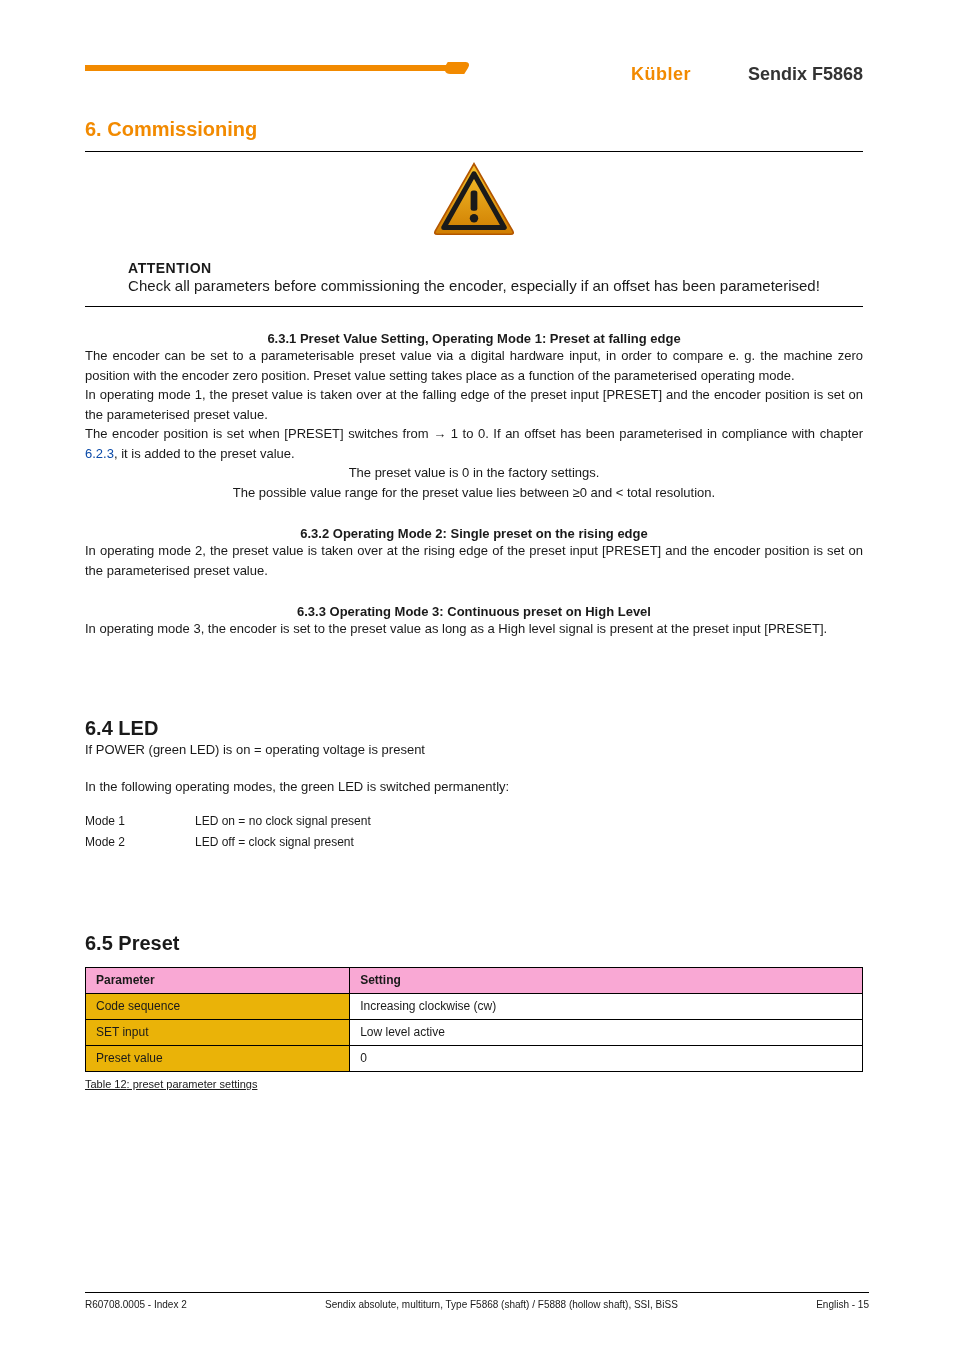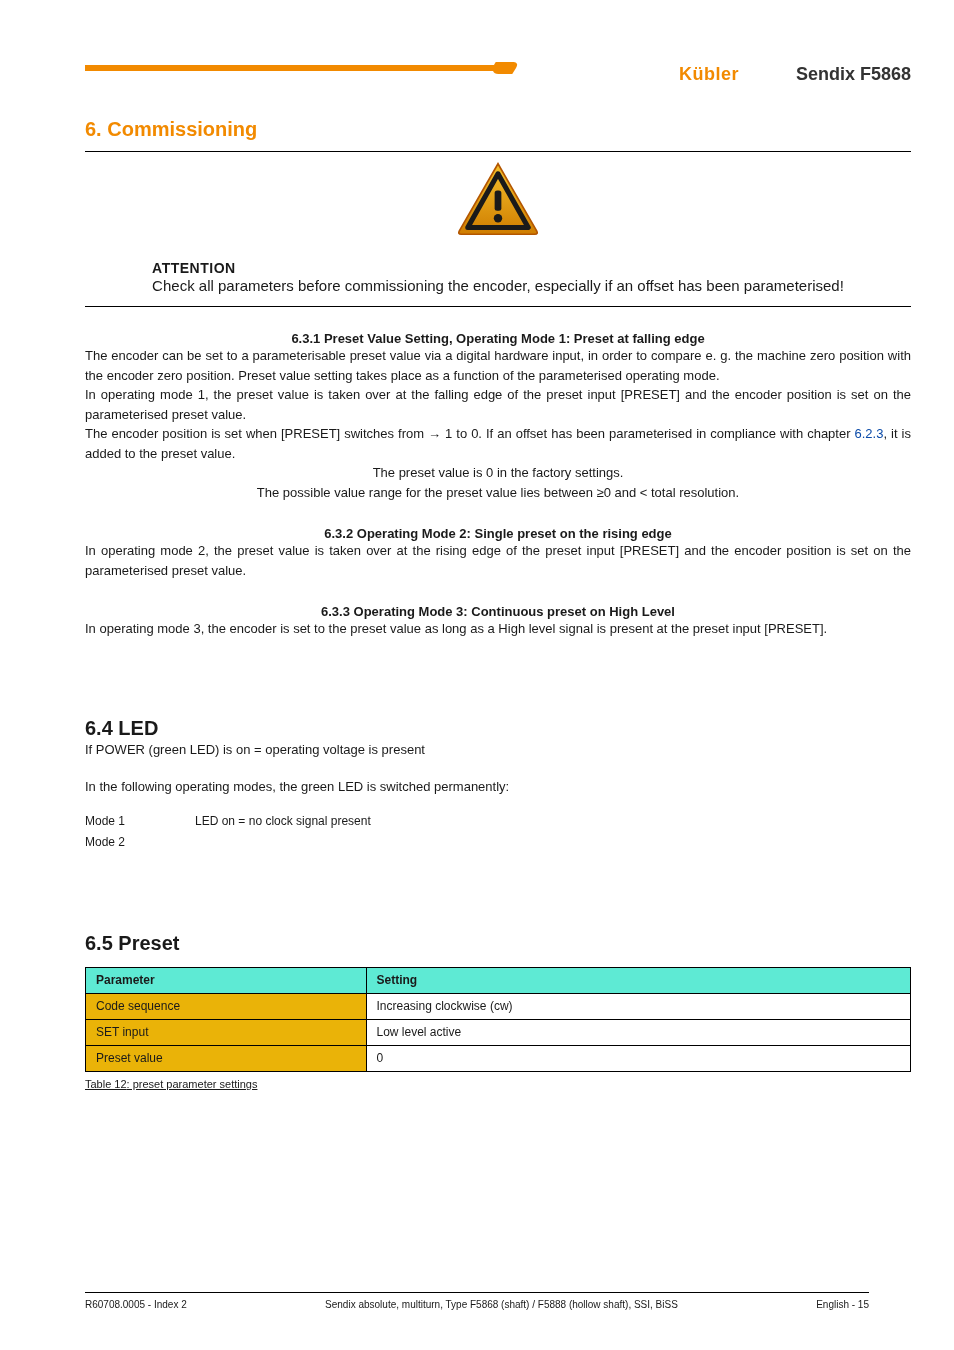--- a/index.html
+++ b/index.html
@@ -1,17 +1,17 @@
 <!DOCTYPE html>
 <html><head>
 <meta charset="utf-8">
 <style>
   * { margin: 0; padding: 0; box-sizing: border-box; }
   html, body { width: 954px; height: 1350px; background: #fff; font-family: Arial, Helvetica, sans-serif; color: #1a1a1a; }
-  .page { position: relative; width: 954px; height: 1350px; padding: 60px 43px 40px 85px; }
+  .page { position: relative; width: 954px; height: 1350px; padding: 60px 91px 40px 85px; }
 
   .topbar { position: relative; height: 44px; margin-bottom: 14px; }
   .topbar .orange { position: absolute; left: 0; right: 0; top: 5px; height: 6px; background: #f28a00; }
   .topbar .notch {
     position: absolute; right: 0; top: 0; width: 410px; height: 44px;
     background: #fff; border-top: none;
   }
   .topbar .cap {
     position: absolute; right: 395px; top: 2px; width: 24px; height: 12px;
     background: #f28a00; border-bottom-left-radius: 10px; border-top-right-radius: 6px;
@@ -39,21 +39,21 @@
   .body { font-size: 13px; line-height: 1.5; text-align: justify; }
   .center { text-align: center; }
 
   .list-mode { margin-top: 14px; font-size: 12px; line-height: 1.8; }
   .list-mode .row { display: flex; }
   .list-mode .label { width: 110px; }
   .list-mode .val { flex: 1; }
 
   table.preset { width: 100%; border-collapse: collapse; margin-top: 12px; font-size: 12px; }
   table.preset th, table.preset td { border: 1px solid #000; padding: 4px 10px; text-align: left; height: 26px; }
-  table.preset th { background: #5eead4; font-weight: bold; }
+  table.preset th { background: #f9a8d4; font-weight: bold; }
   table.preset td.k { background: #eab308; width: 34%; }
   .tcap { font-size: 11px; margin-top: 6px; }
   .tcap .ul { text-decoration: underline; }
 
   .footer { position: absolute; left: 85px; right: 85px; bottom: 40px; font-size: 10px; color: #1a1a1a; }
   .footer .hrf { border-top: 0.6px solid #000; margin-bottom: 6px; }
   .footer .row { display: flex; justify-content: space-between; }
 </style>
 </head>
 <body>
@@ -112,20 +112,21 @@
   <div class="h3big">6.4 LED</div>
   <div class="body">If POWER (green LED) is on = operating voltage is present</div>
   <div class="body" style="margin-top:18px">In the following operating modes, the green LED is switched permanently:</div>
   <div class="list-mode">
     <div class="row">
       <div class="label">Mode 1</div>
       <div class="val">LED on  = no clock signal present</div>
     </div>
     <div class="row">
       <div class="label">Mode 2</div>
+      <div class="val">LED off = clock signal present</div>
     </div>
   </div>
 
   <div class="h3big">6.5 Preset</div>
   <table class="preset">
     <thead>
       <tr>
         <th>Parameter</th>
         <th>Setting</th>
       </tr>

